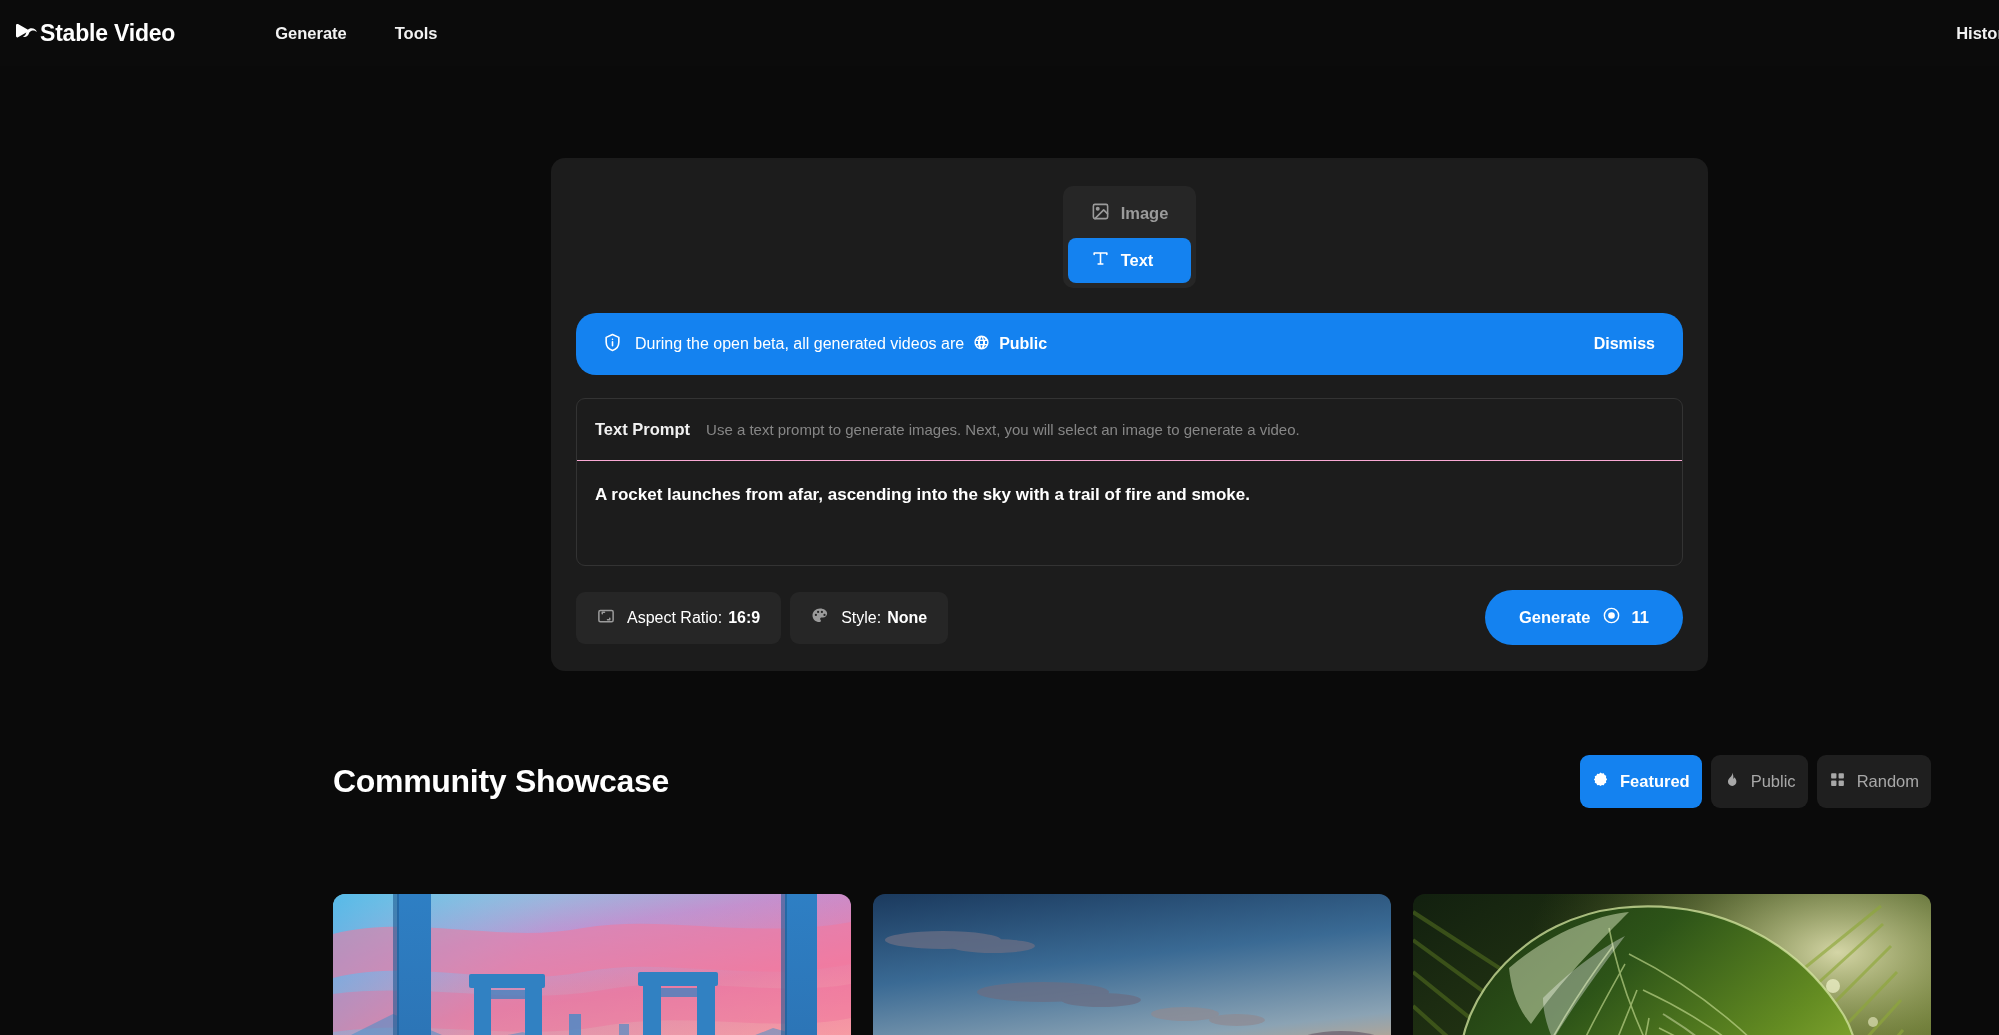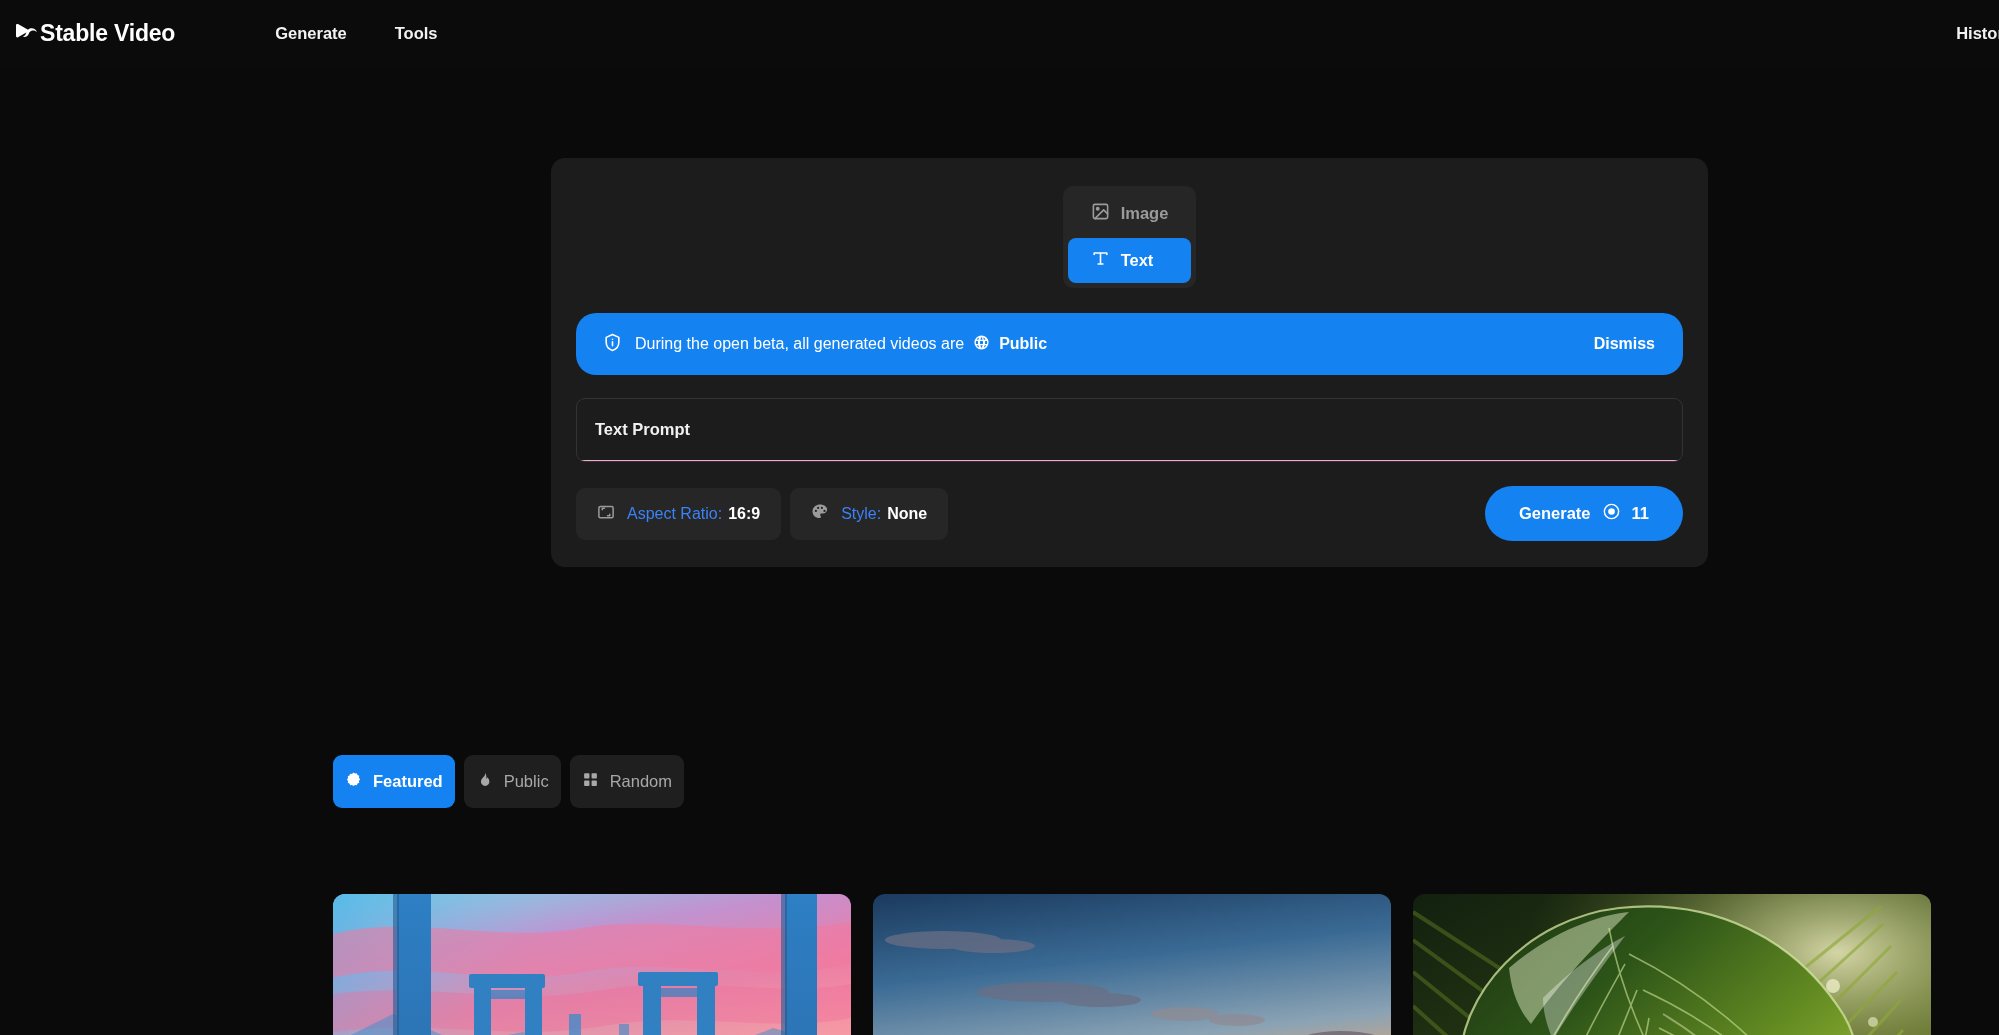--- a/index.html
+++ b/index.html
@@ -190,21 +190,21 @@
     gap: 12px;
     background: #262626;
     border-radius: 9px;
     padding: 15px 21px;
     font-size: 16px;
     cursor: pointer;
     border: none;
     font-family: inherit;
     white-space: nowrap;
   }
-  .chip-label { color: #3b82f6; font-weight: 500; }
+  .chip-label { color: #ffffff; font-weight: 500; }
   .chip-value { color: #ffffff; font-weight: 700; margin-left: -6px; }
   .generate-btn {
     display: flex;
     align-items: center;
     gap: 11px;
     background: #1482f0;
     border-radius: 999px;
     padding: 16px 34px;
     color: #ffffff;
     font-size: 16.5px;
@@ -338,20 +338,24 @@
           <span>Public</span>
         </span>
       </span>
     </div>
     <button class="dismiss-btn">Dismiss</button>
   </div>
 
   <div class="prompt-box">
     <div class="prompt-head">
       <span class="prompt-title">Text Prompt</span>
+      <span class="prompt-desc">Use a text prompt to generate images. Next, you will select an image to generate a video.</span>
+    </div>
+    <div class="prompt-body">
+      <div class="prompt-text">A rocket launches from afar, ascending into the sky with a trail of fire and smoke.</div>
     </div>
   </div>
 
   <div class="controls">
     <div class="controls-left">
       <button class="chip">
         <span class="icon">
           <svg width="18" height="18" viewBox="0 0 24 24" fill="none" stroke="#9b9b9b" stroke-width="2" stroke-linecap="round" stroke-linejoin="round">
             <rect x="2.5" y="4.5" width="19" height="15" rx="2"></rect>
             <path d="M7 9V7h3M17 15v2h-3"></path>
@@ -377,20 +381,21 @@
           <circle cx="12" cy="12" r="9"></circle>
           <circle cx="12" cy="12" r="4.2" fill="#ffffff" stroke="none"></circle>
         </svg>
       </span>
       <span class="credit-count">11</span>
     </button>
   </div>
 </div>
 
 <div class="showcase-head">
+  <h2 class="showcase-title">Community Showcase</h2>
   <div class="filters">
     <button class="filter-btn active">
       <span class="icon">
         <svg width="17" height="17" viewBox="0 0 24 24" fill="#ffffff">
           <path d="M12 2l2.1 1.6 2.6-.4 1 2.4 2.4 1-.4 2.6L21.3 12l-1.6 2.1.4 2.6-2.4 1-1 2.4-2.6-.4L12 21.3l-2.1-1.6-2.6.4-1-2.4-2.4-1 .4-2.6L2.7 12l1.6-2.1-.4-2.6 2.4-1 1-2.4 2.6.4L12 2z"></path>
         </svg>
       </span>
       <span>Featured</span>
     </button>
     <button class="filter-btn">

